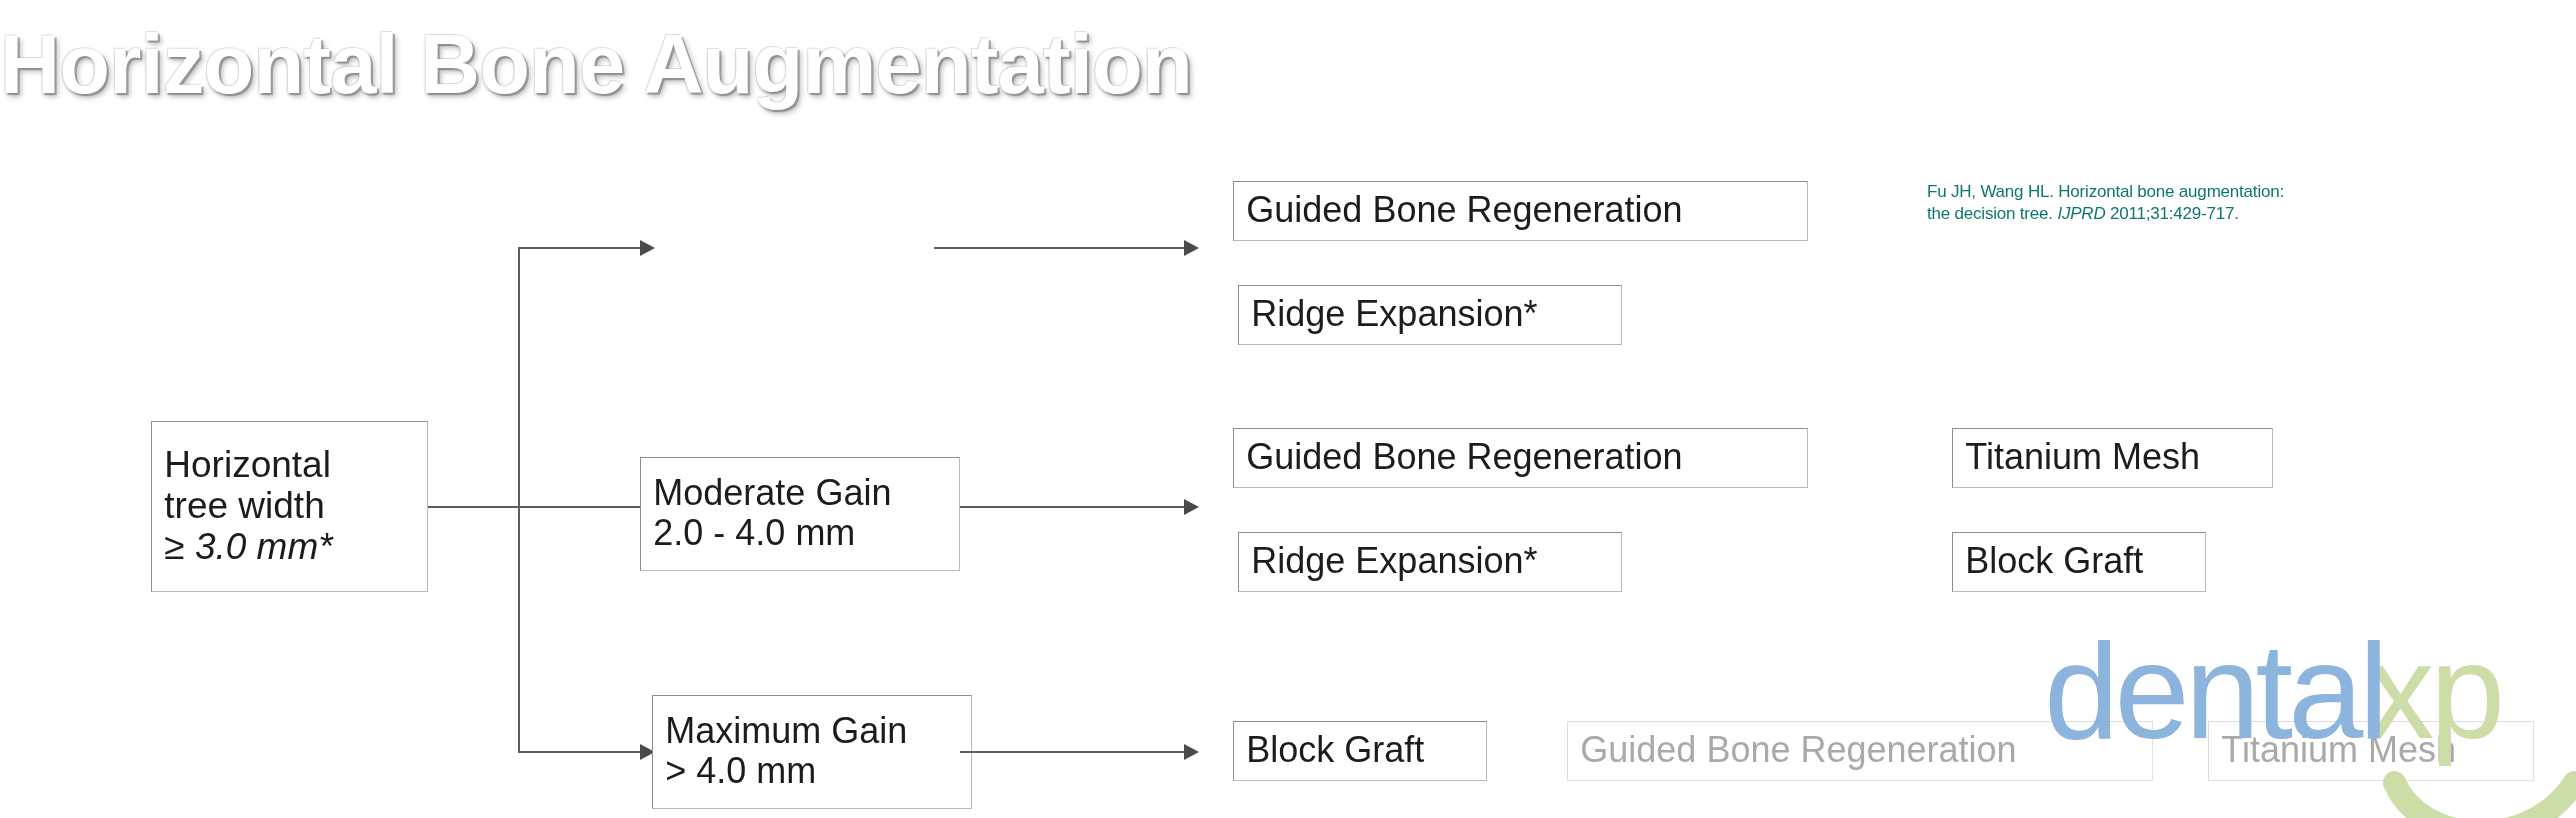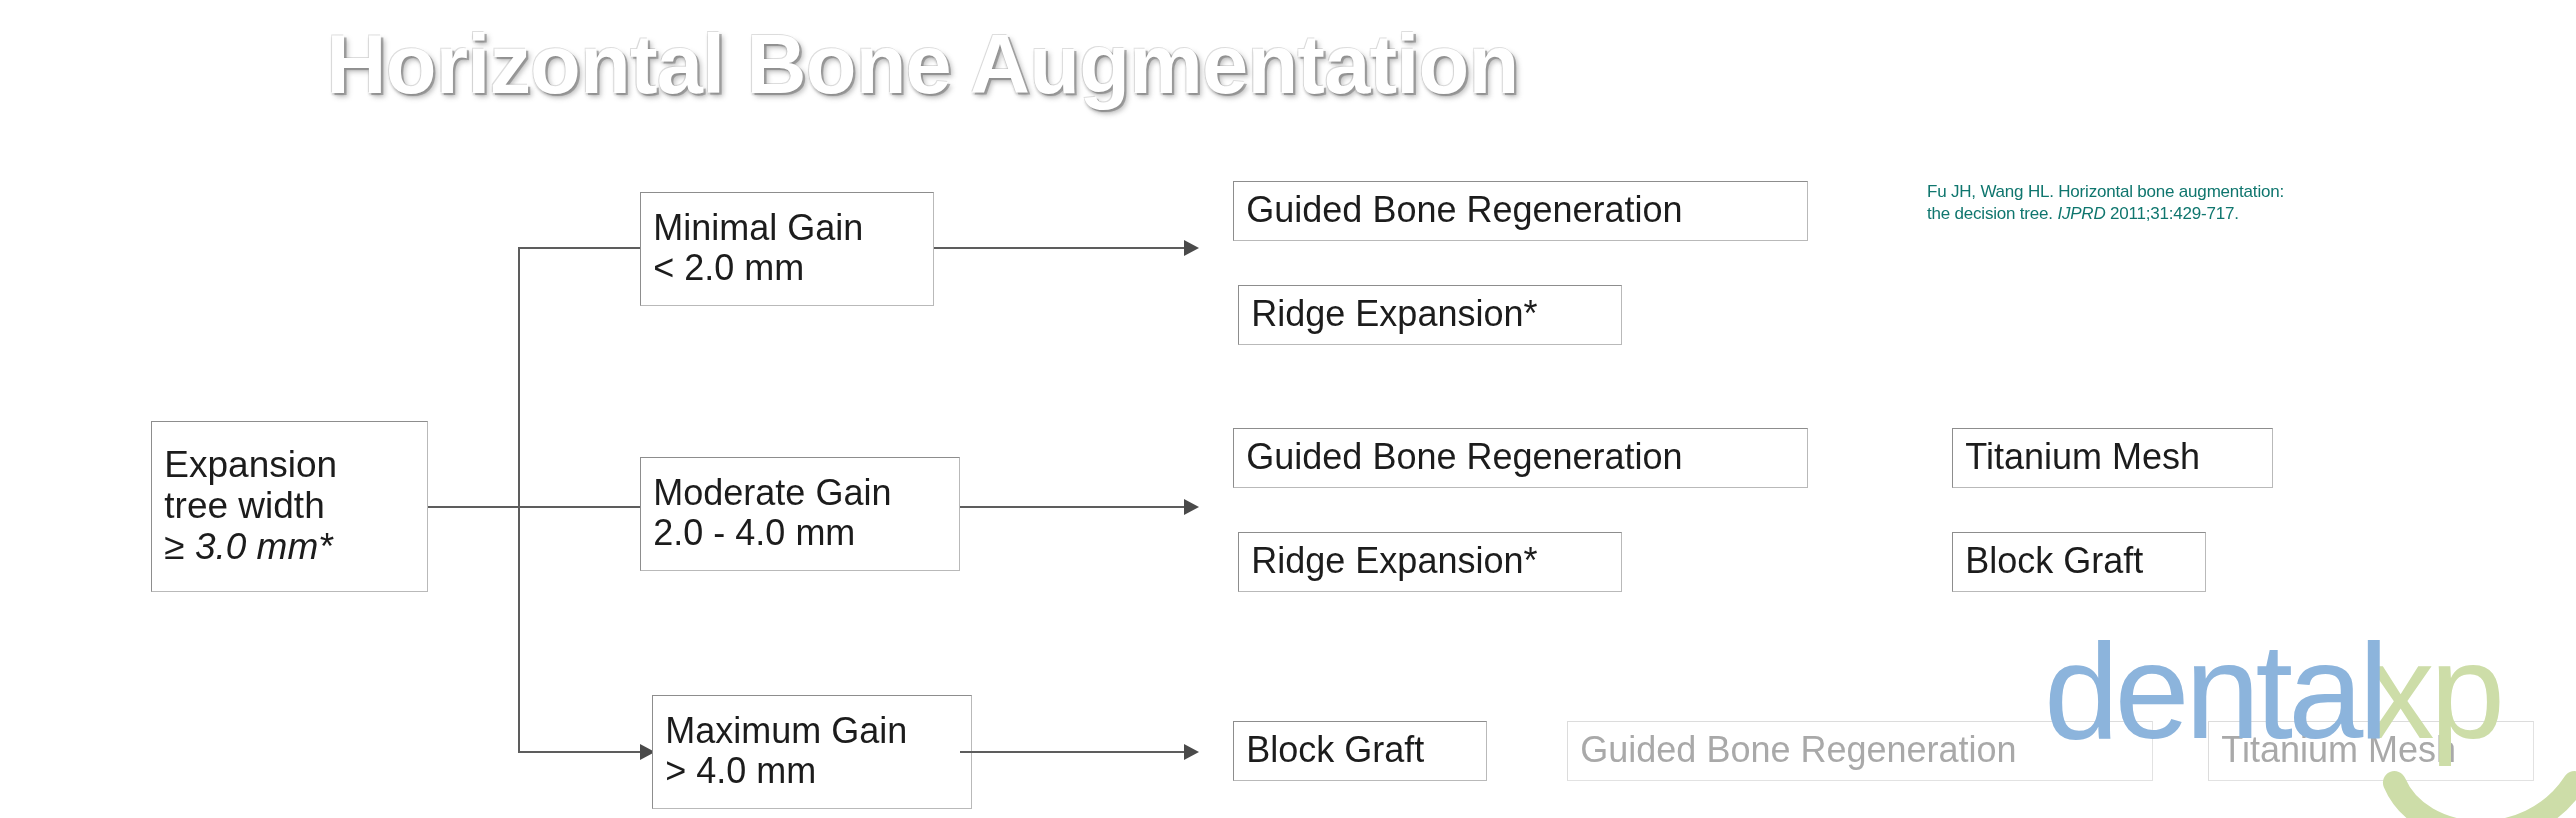--- a/index.html
+++ b/index.html
@@ -19,21 +19,20 @@
     background: #ffffff;
     overflow: hidden;
   }
 
   
   .title {
     position: absolute;
     left: 0;
     top: 17px;
     width: 1845px;
-    text-align: center;
     font-size: 83px;
     font-weight: bold;
     color: #ffffff;
     letter-spacing: -0.8px;
     text-shadow:
        2.3px 2.3px 0px rgba(120,120,120,0.55),
        3.8px 3.8px 5.4px rgba(120,120,120,0.45),
       -0.8px -0.8px 0px rgba(150,150,150,0.30),
        0px  1.5px 2.3px rgba(130,130,130,0.40);
     white-space: nowrap;
@@ -116,42 +115,38 @@
   .wm-xp { color: #cddda8; }
 </style>
 </head>
 <body>
 
 <div id="slide">
 
   <div class="title">Horizontal Bone Augmentation</div>
 
   <div class="node" style="left:151px; top:421px; width:277px; height:171px; font-size:37px;">
-    <span class="ln">Expansion</span>
+    <span class="ln">Horizontal</span>
     <span class="ln">tree width</span>
     <span class="ln ital">≥ 3.0 mm*</span>
   </div>
 
   <div class="hline" style="left:428px; top:506px; width:92px;"></div>
 
   <div class="vline" style="left:518px; top:248px; height:505px;"></div>
 
   <div class="hline" style="left:518px; top:247px; width:125px;"></div>
   <div class="arrowhead" style="left:640px; top:240px;"></div>
 
   <div class="hline" style="left:518px; top:506px; width:125px;"></div>
   <div class="arrowhead" style="left:640px; top:499px;"></div>
 
   <div class="hline" style="left:518px; top:751px; width:125px;"></div>
   <div class="arrowhead" style="left:640px; top:744px;"></div>
 
-  <div class="node" style="left:640px; top:192px; width:294px; height:114px;">
-    <span class="ln">Minimal Gain</span>
-    <span class="ln">&lt; 2.0 mm</span>
-  </div>
 
   <div class="node" style="left:640px; top:449px; width:320px; height:114px;margin-top:8px;">
     <span class="ln">Moderate Gain</span>
     <span class="ln">2.0 - 4.0 mm</span>
   </div>
 
   <div class="node" style="left:640px; top:695px; width:320px; height:114px;margin-left:12px;">
     <span class="ln">Maximum Gain</span>
     <span class="ln">&gt; 4.0 mm</span>
   </div>

